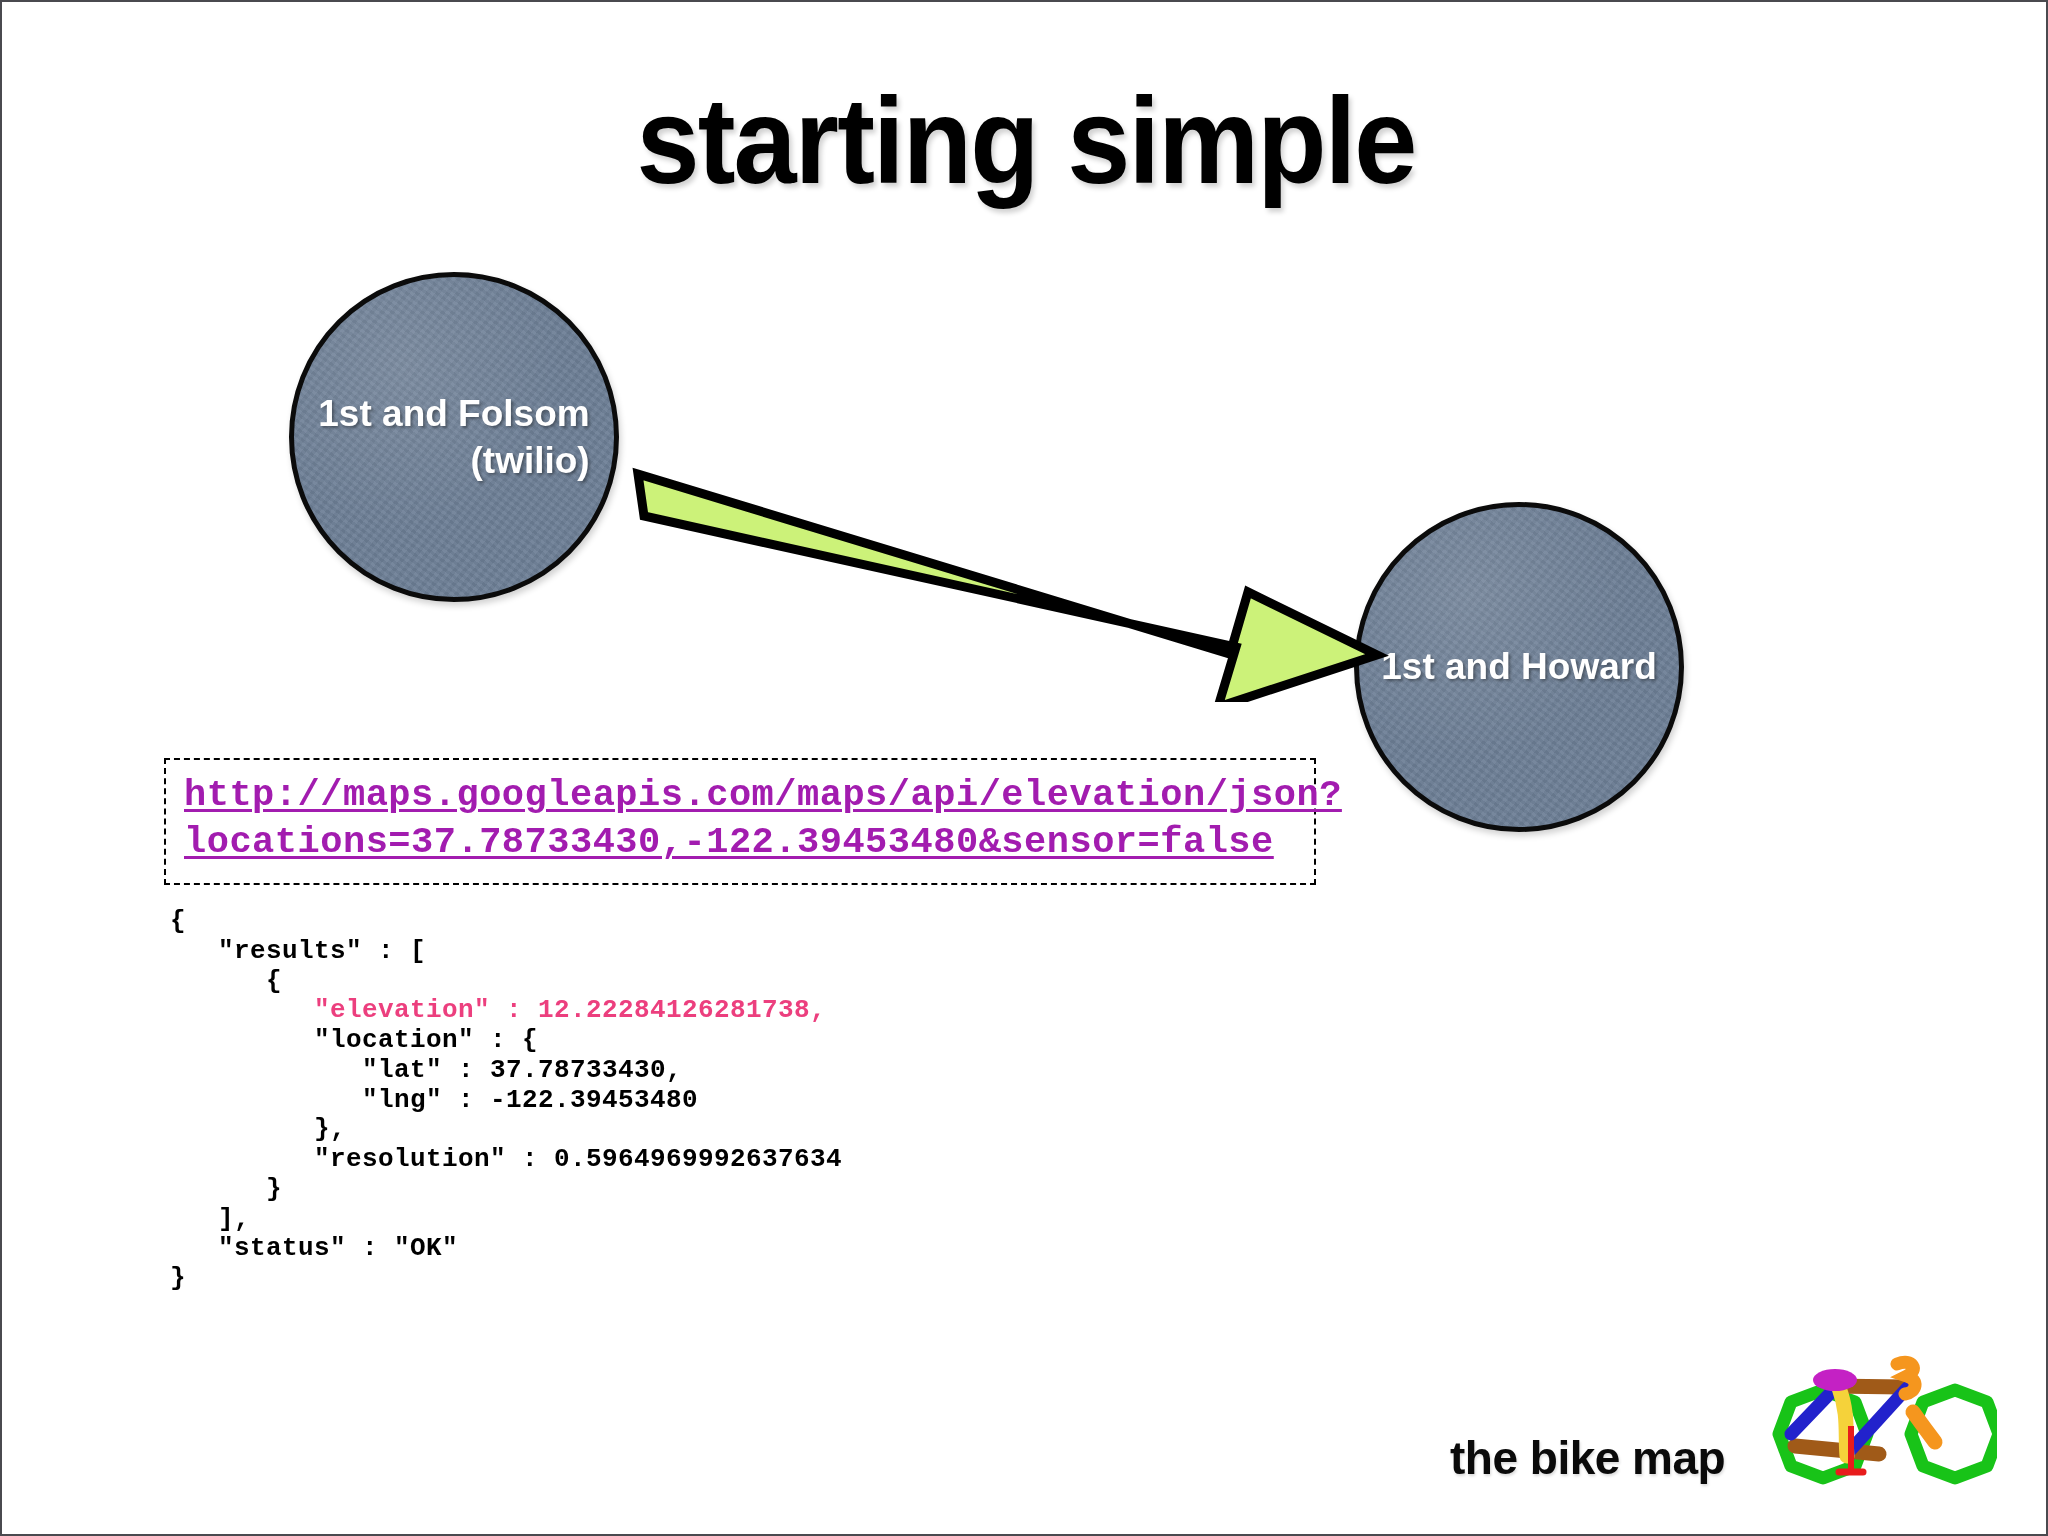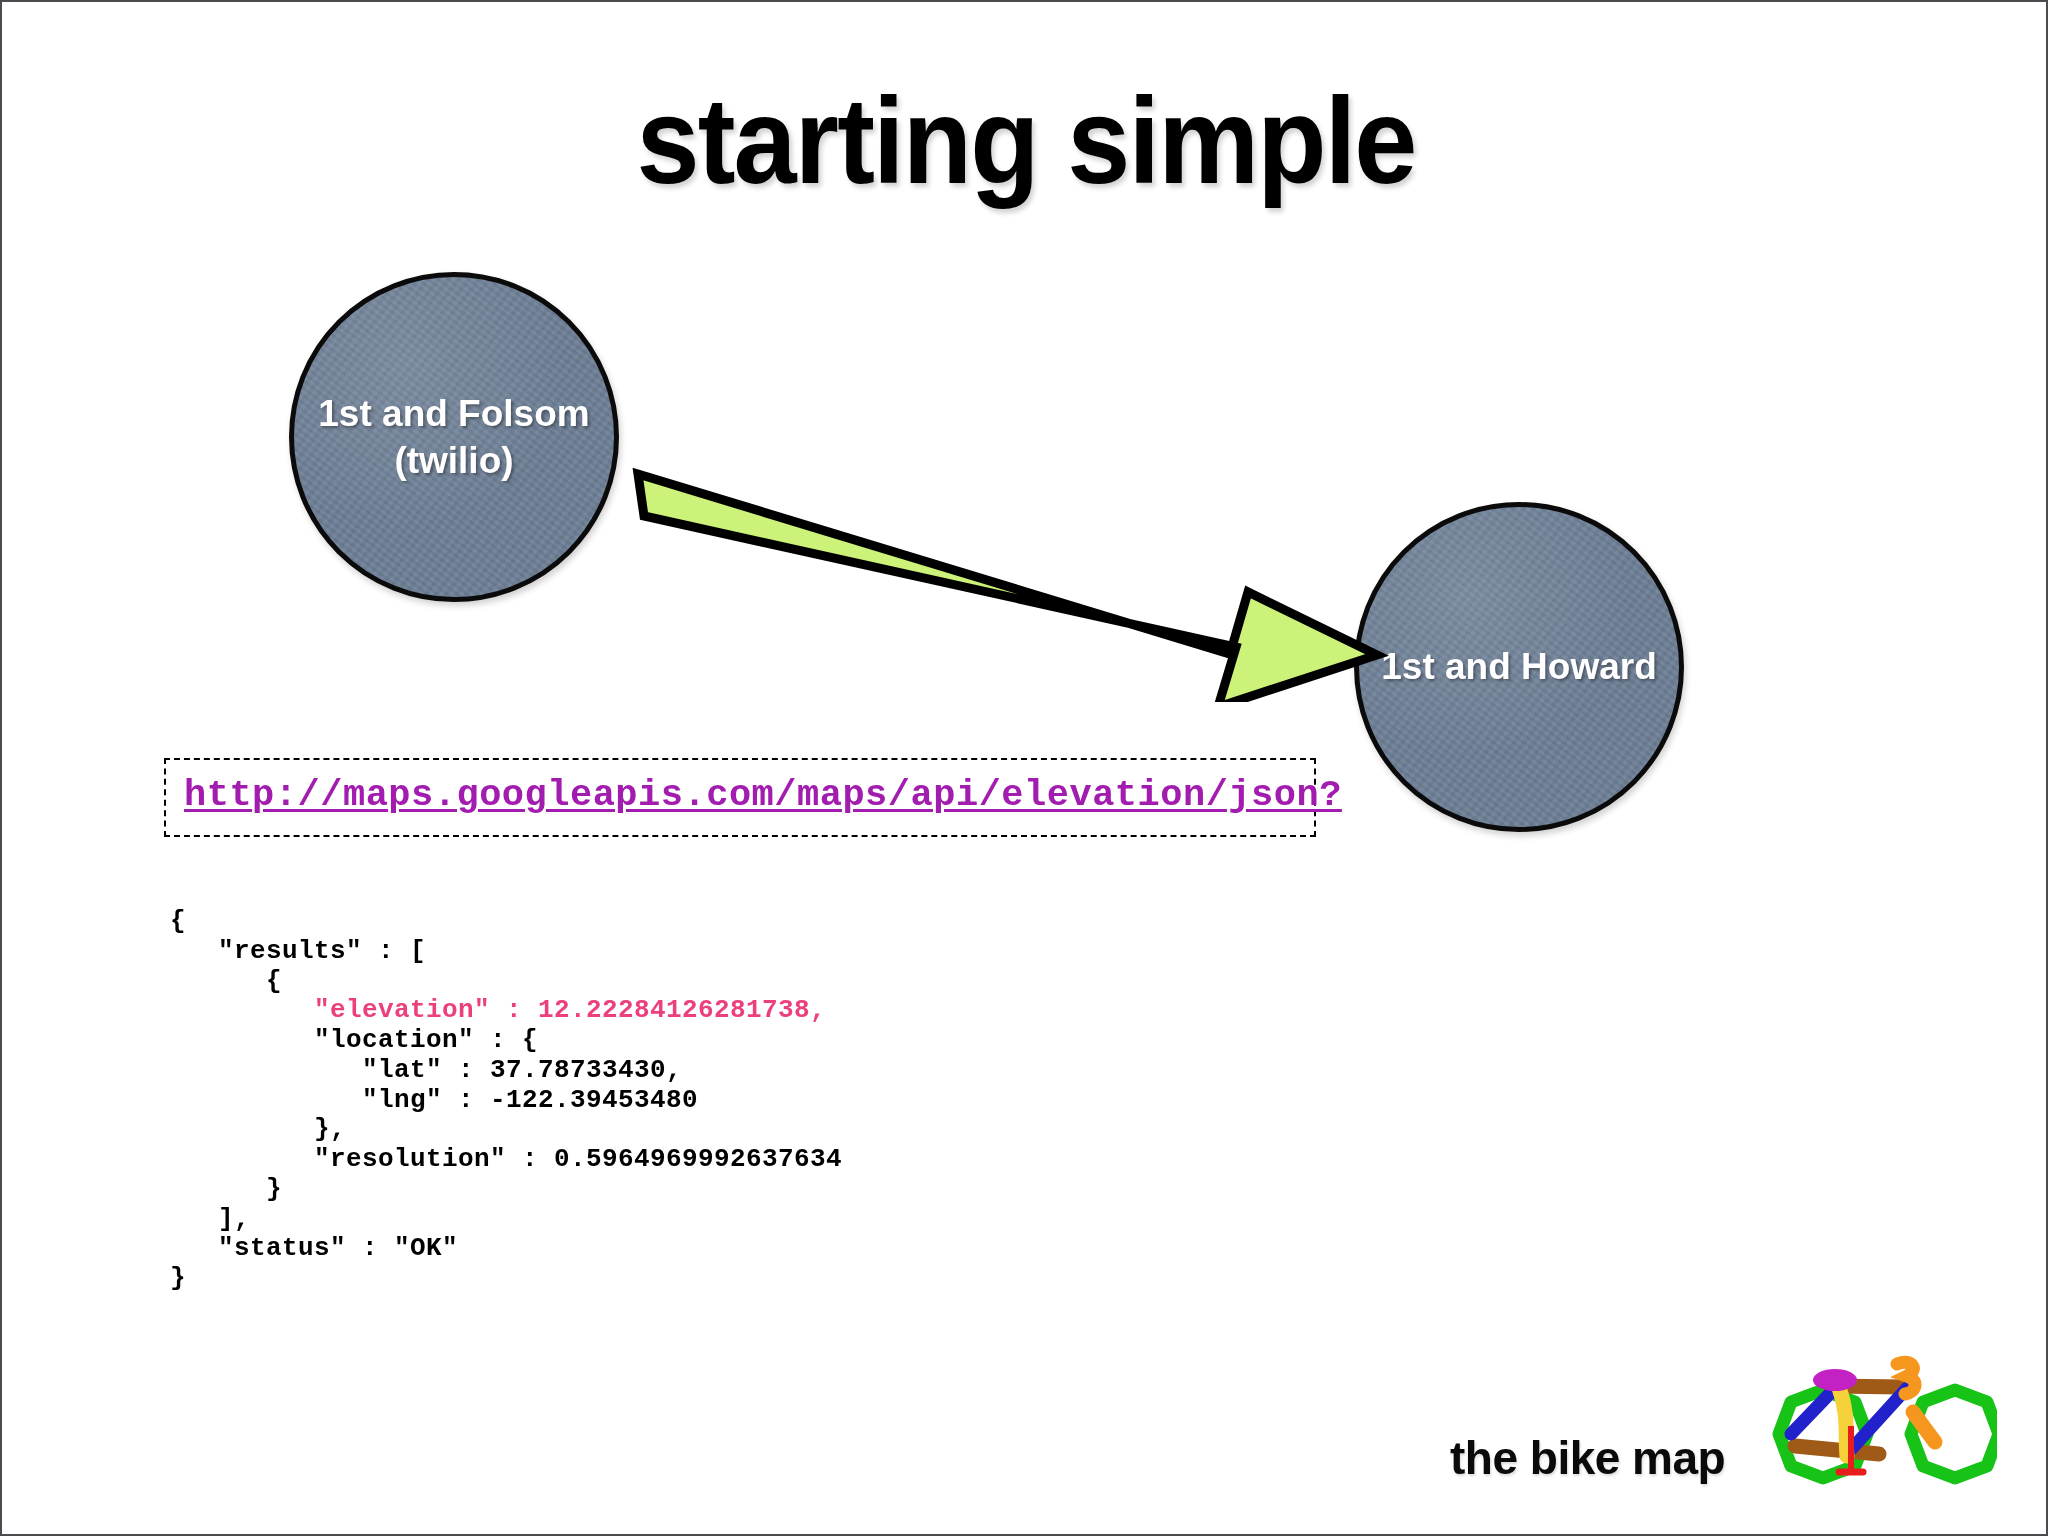--- a/index.html
+++ b/index.html
@@ -48,21 +48,21 @@
       radial-gradient(circle at 34% 28%, rgba(255,255,255,0.10) 0%, rgba(255,255,255,0) 52%),
       repeating-linear-gradient(37deg, rgba(255,255,255,0.035) 0 3px, rgba(0,0,0,0.035) 3px 6px),
       repeating-linear-gradient(-52deg, rgba(255,255,255,0.03) 0 4px, rgba(0,0,0,0.03) 4px 8px);
     box-sizing: border-box;
     display: flex;
     align-items: center;
     justify-content: center;
     box-shadow: 2px 4px 6px rgba(0,0,0,0.18);
   }
   .node-label {
-    text-align: center;
+    text-align: right;
     color: #ffffff;
     font-family: "Liberation Sans", sans-serif;
     font-weight: bold;
     font-size: 37px;
     line-height: 1.28;
     text-shadow: 2px 2px 3px rgba(0,0,0,0.35);
     padding: 0 10px;
   }
 
   #node-twilio {
@@ -173,20 +173,21 @@
       <div>1st and Howard</div>
     </div>
   </div>
 
   <svg id="arrow" viewBox="0 0 800 260">
     <polygon id="arrow-shape" points="36,32 628,212 646,150 775,213 616,265 634,205 42,74" fill="#ccf279" stroke="#000000" stroke-width="9" stroke-linejoin="miter"></polygon>
   </svg>
 
   <div id="url-box" style="border-color: rgb(0, 0, 0); border-style: dashed;">
     <div class="url-line">http://maps.googleapis.com/maps/api/elevation/json?</div>
+    <div class="url-line">locations=37.78733430,-122.39453480&amp;sensor=false</div>
   </div>
 
   <div id="json-block"><div>{</div><div>   "results" : [</div><div>      {</div><div class="hl" style="color: rgb(236, 63, 126);">         "elevation" : 12.22284126281738,</div><div>         "location" : {</div><div>            "lat" : 37.78733430,</div><div>            "lng" : -122.39453480</div><div>         },</div><div>         "resolution" : 0.5964969992637634</div><div>      }</div><div>   ],</div><div>   "status" : "OK"</div><div>}</div></div>
 
   <div id="footer-logo">
     <div id="footer-wordmark">the bike map</div>
     <svg id="bike-icon" width="250" height="150" viewBox="0 0 250 150">
 
       <polygon points="44,48 76,36 108,48 120,80 108,112 76,124 44,112 32,80" fill="none" stroke="#18c318" stroke-width="13" stroke-linejoin="round"></polygon>
 

